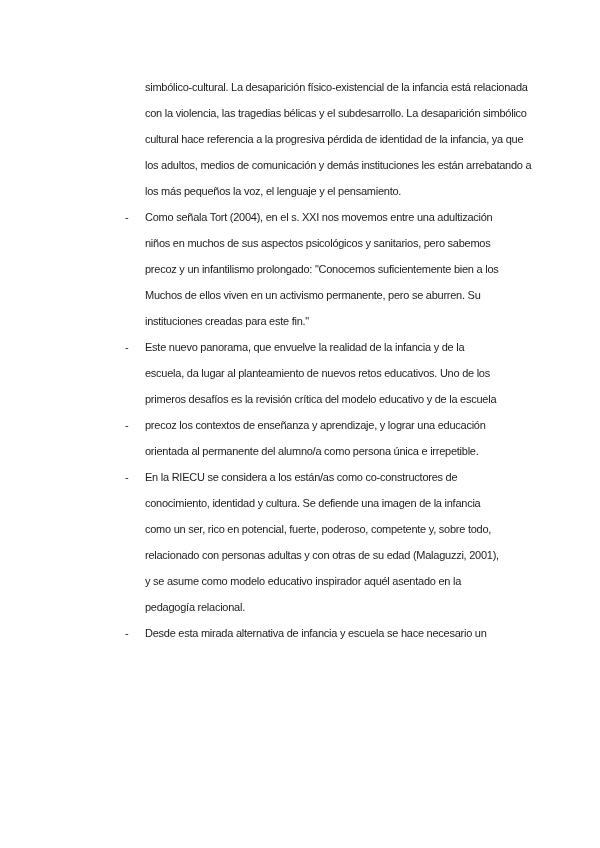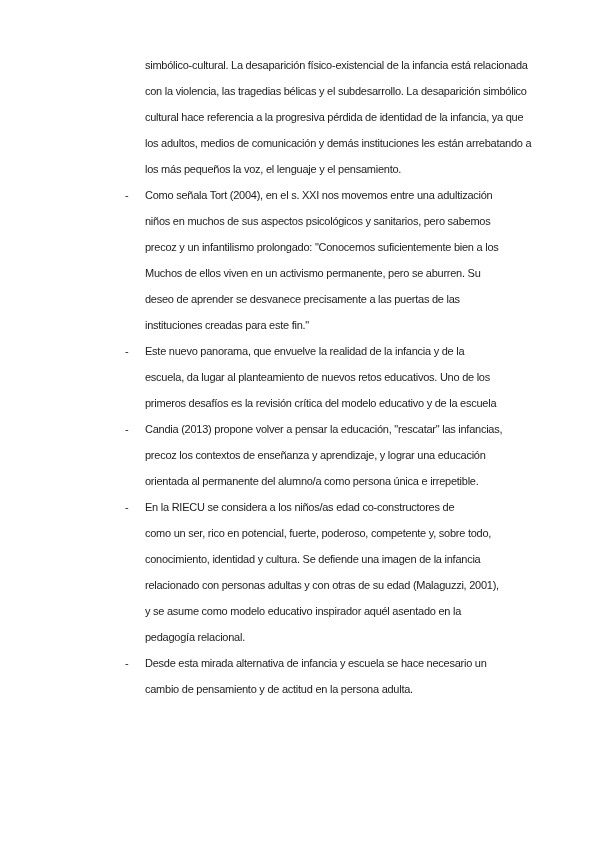--- a/index.html
+++ b/index.html
@@ -11,21 +11,21 @@
     position: relative;
     width: 600px;
     height: 848px;
     background: #ffffff;
     overflow: hidden;
     font-family: "Liberation Sans", sans-serif;
   }
   .content {
     position: absolute;
     left: 145px;
-    top: 52px;
+    top: 74px;
     width: 425px;
     color: #1c1c1c;
     font-size: 11px;
     letter-spacing: -0.25px;
     line-height: 26px;
   }
   .block {
     position: relative;
   }
   .marker {
@@ -53,48 +53,45 @@
       <div class="line">los adultos, medios de comunicación y demás instituciones les están arrebatando a</div>
       <div class="line">los más pequeños la voz, el lenguaje y el pensamiento.</div>
     </div>
 
     <div class="block">
       <span class="marker">-</span>
       <div class="line">Como señala Tort (2004), en el s. XXI nos movemos entre una adultización</div>
       <div class="line">niños en muchos de sus aspectos psicológicos y sanitarios, pero sabemos</div>
       <div class="line">precoz y un infantilismo prolongado: "Conocemos suficientemente bien a los</div>
       <div class="line">Muchos de ellos viven en un activismo permanente, pero se aburren. Su</div>
-      <div class="line">deseo de aprender se desvanece precisamente a las puertas de las</div>
       <div class="line">instituciones creadas para este fin."</div>
     </div>
 
     <div class="block">
       <span class="marker">-</span>
       <div class="line">Este nuevo panorama, que envuelve la realidad de la infancia y de la</div>
       <div class="line">escuela, da lugar al planteamiento de nuevos retos educativos. Uno de los</div>
       <div class="line">primeros desafíos es la revisión crítica del modelo educativo y de la escuela</div>
     </div>
 
     <div class="block">
       <span class="marker">-</span>
-      <div class="line">Candia (2013) propone volver a pensar la educación, "rescatar" las infancias,</div>
       <div class="line">precoz los contextos de enseñanza y aprendizaje, y lograr una educación</div>
       <div class="line">orientada al permanente del alumno/a como persona única e irrepetible.</div>
     </div>
 
     <div class="block">
       <span class="marker">-</span>
-      <div class="line">En la RIECU se considera a los niños/as edad co-constructores de</div>
+      <div class="line">En la RIECU se considera a los están/as como co-constructores de</div>
+      <div class="line">conocimiento, identidad y cultura. Se defiende una imagen de la infancia</div>
       <div class="line">como un ser, rico en potencial, fuerte, poderoso, competente y, sobre todo,</div>
-      <div class="line">conocimiento, identidad y cultura. Se defiende una imagen de la infancia</div>
       <div class="line">relacionado con personas adultas y con otras de su edad (Malaguzzi, 2001),</div>
       <div class="line">y se asume como modelo educativo inspirador aquél asentado en la</div>
       <div class="line">pedagogía relacional.</div>
     </div>
 
     <div class="block">
       <span class="marker">-</span>
       <div class="line">Desde esta mirada alternativa de infancia y escuela se hace necesario un</div>
-      <div class="line">cambio de pensamiento y de actitud en la persona adulta.</div>
     </div>
 
   </div>
 </div>
 
 </body></html>

